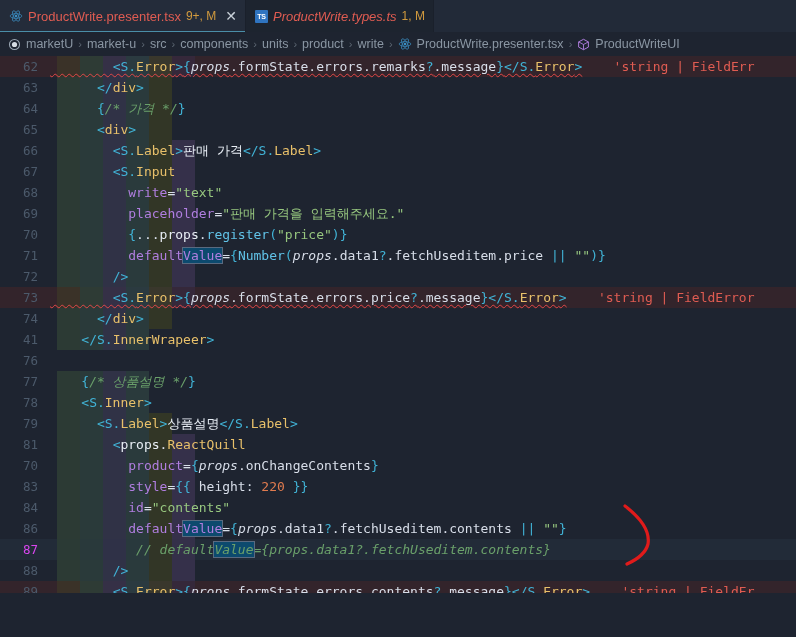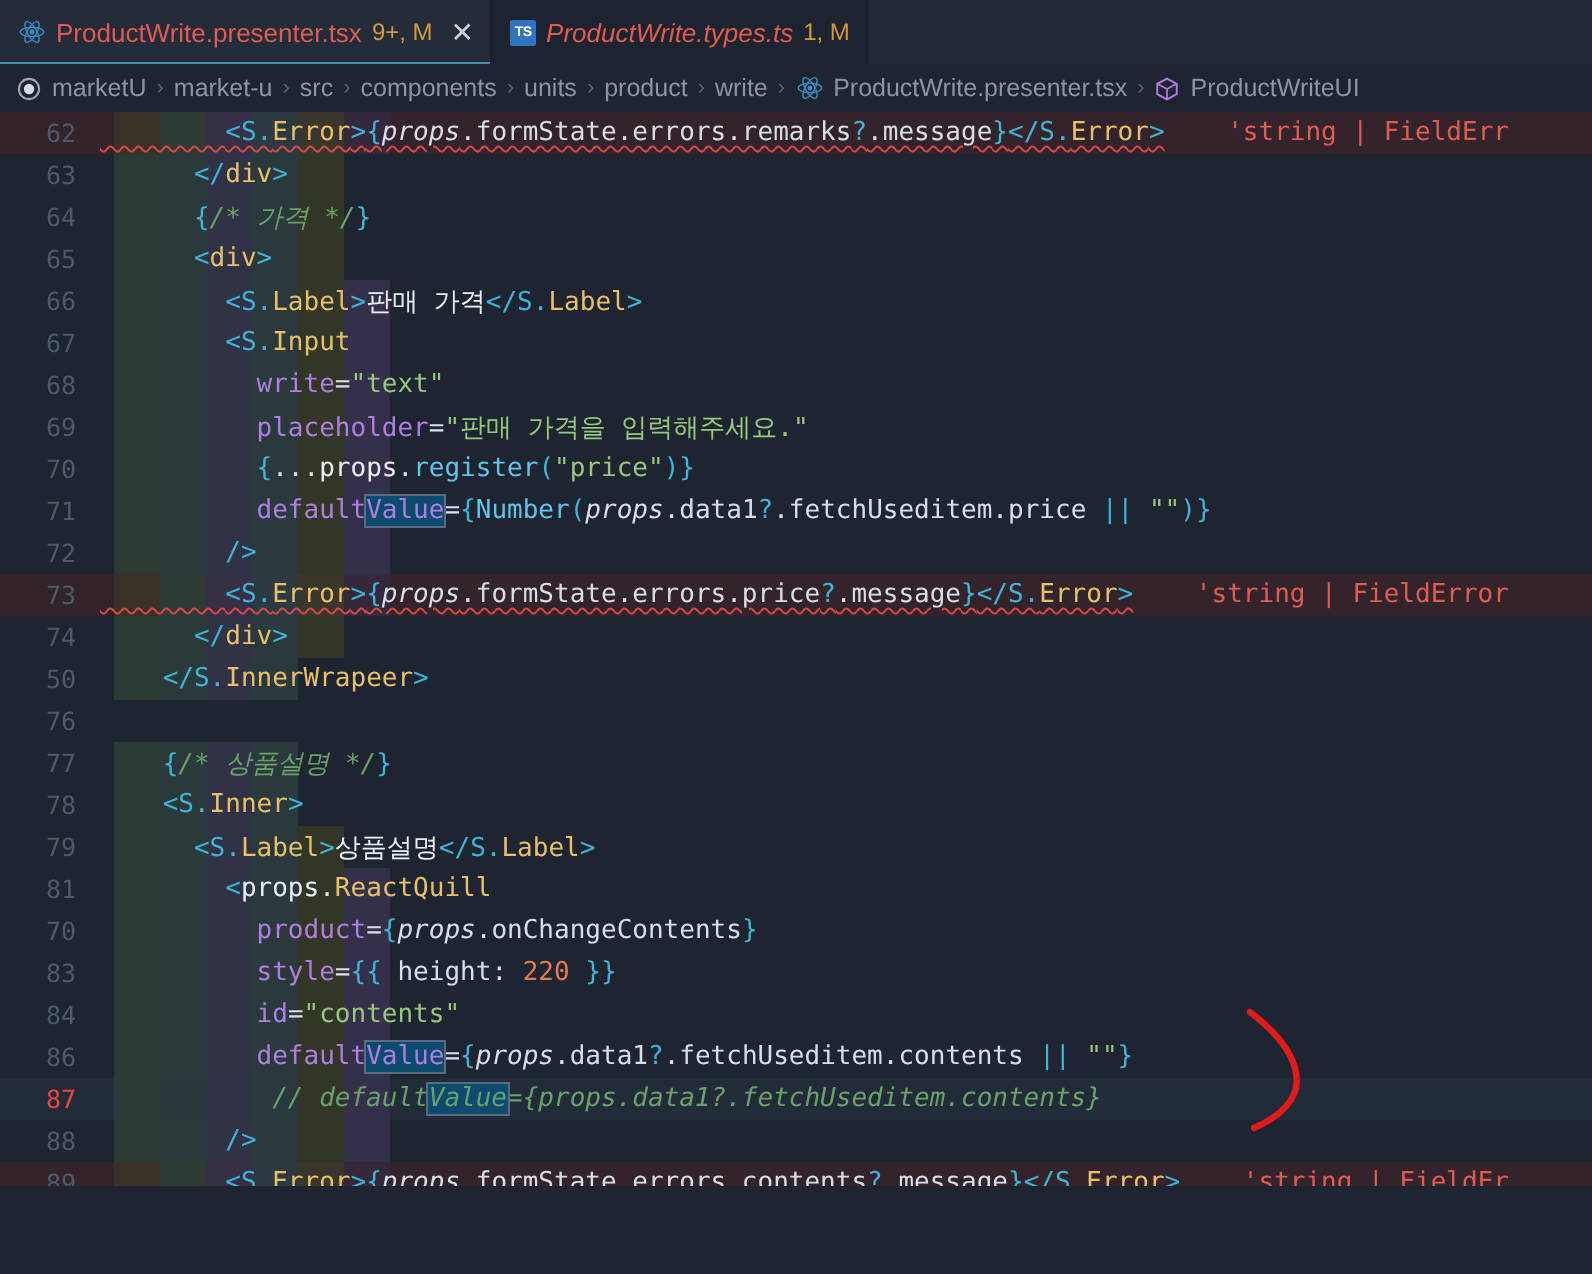--- a/index.html
+++ b/index.html
@@ -94,21 +94,21 @@
   .lnum {
     width: 50px;
     min-width: 50px;
     text-align: right;
     padding-right: 12px;
     color: #4c5a6b;
     font-size: 12.5px;
     user-select: none;
     z-index: 3;
   }
-  .row.activeline .lnum { color: #ef4444; }
+  .row.activeline .lnum { color: #d946ef; }
 
   .bands { position: absolute; left: 57px; top: 0; bottom: 0; display: flex; z-index: 0;}
   .band { width: 23px; height: 21px; }
 
   .code { position: relative; z-index: 2; padding-left: 0; }
 
   
   .tag      { color: #41b3d6; }
   .cname    { color: #e8c06a; }
   .punc     { color: #d8dee9; }
@@ -280,21 +280,21 @@
     <span class="code"><span class="squig">        <span class="tag">&lt;S.</span><span class="cname">Error</span><span class="tag">&gt;</span><span class="brace">{</span><span class="italic">props</span><span class="prop">.formState.errors.price</span><span class="brace">?</span><span class="prop">.message</span><span class="brace">}</span><span class="tag">&lt;/S.</span><span class="cname">Error</span><span class="tag">&gt;</span></span><span class="hint">    'string | FieldError</span></span>
   </div>
 
   <div class="row">
     <span class="lnum">74</span>
     <span class="bands"><i class="band" style="background:#2c3a34"></i><i class="band" style="background:#2a3a3a"></i><i class="band" style="background:#303246"></i><i class="band" style="background:#2a3a3c"></i><i class="band" style="background:#323626"></i></span>
     <span class="code">      <span class="tag">&lt;/</span><span class="cname">div</span><span class="tag">&gt;</span></span>
   </div>
 
   <div class="row">
-    <span class="lnum">50</span>
+    <span class="lnum">41</span>
     <span class="bands"><i class="band" style="background:#2c3a34"></i><i class="band" style="background:#2a3a3a"></i><i class="band" style="background:#303246"></i><i class="band" style="background:#2a3a3c"></i></span>
     <span class="code">    <span class="tag">&lt;/S.</span><span class="cname">InnerWrapeer</span><span class="tag">&gt;</span></span>
   </div>
 
   <div class="row">
     <span class="lnum">76</span>
     <span class="bands"></span>
     <span class="code"></span>
   </div>
 

